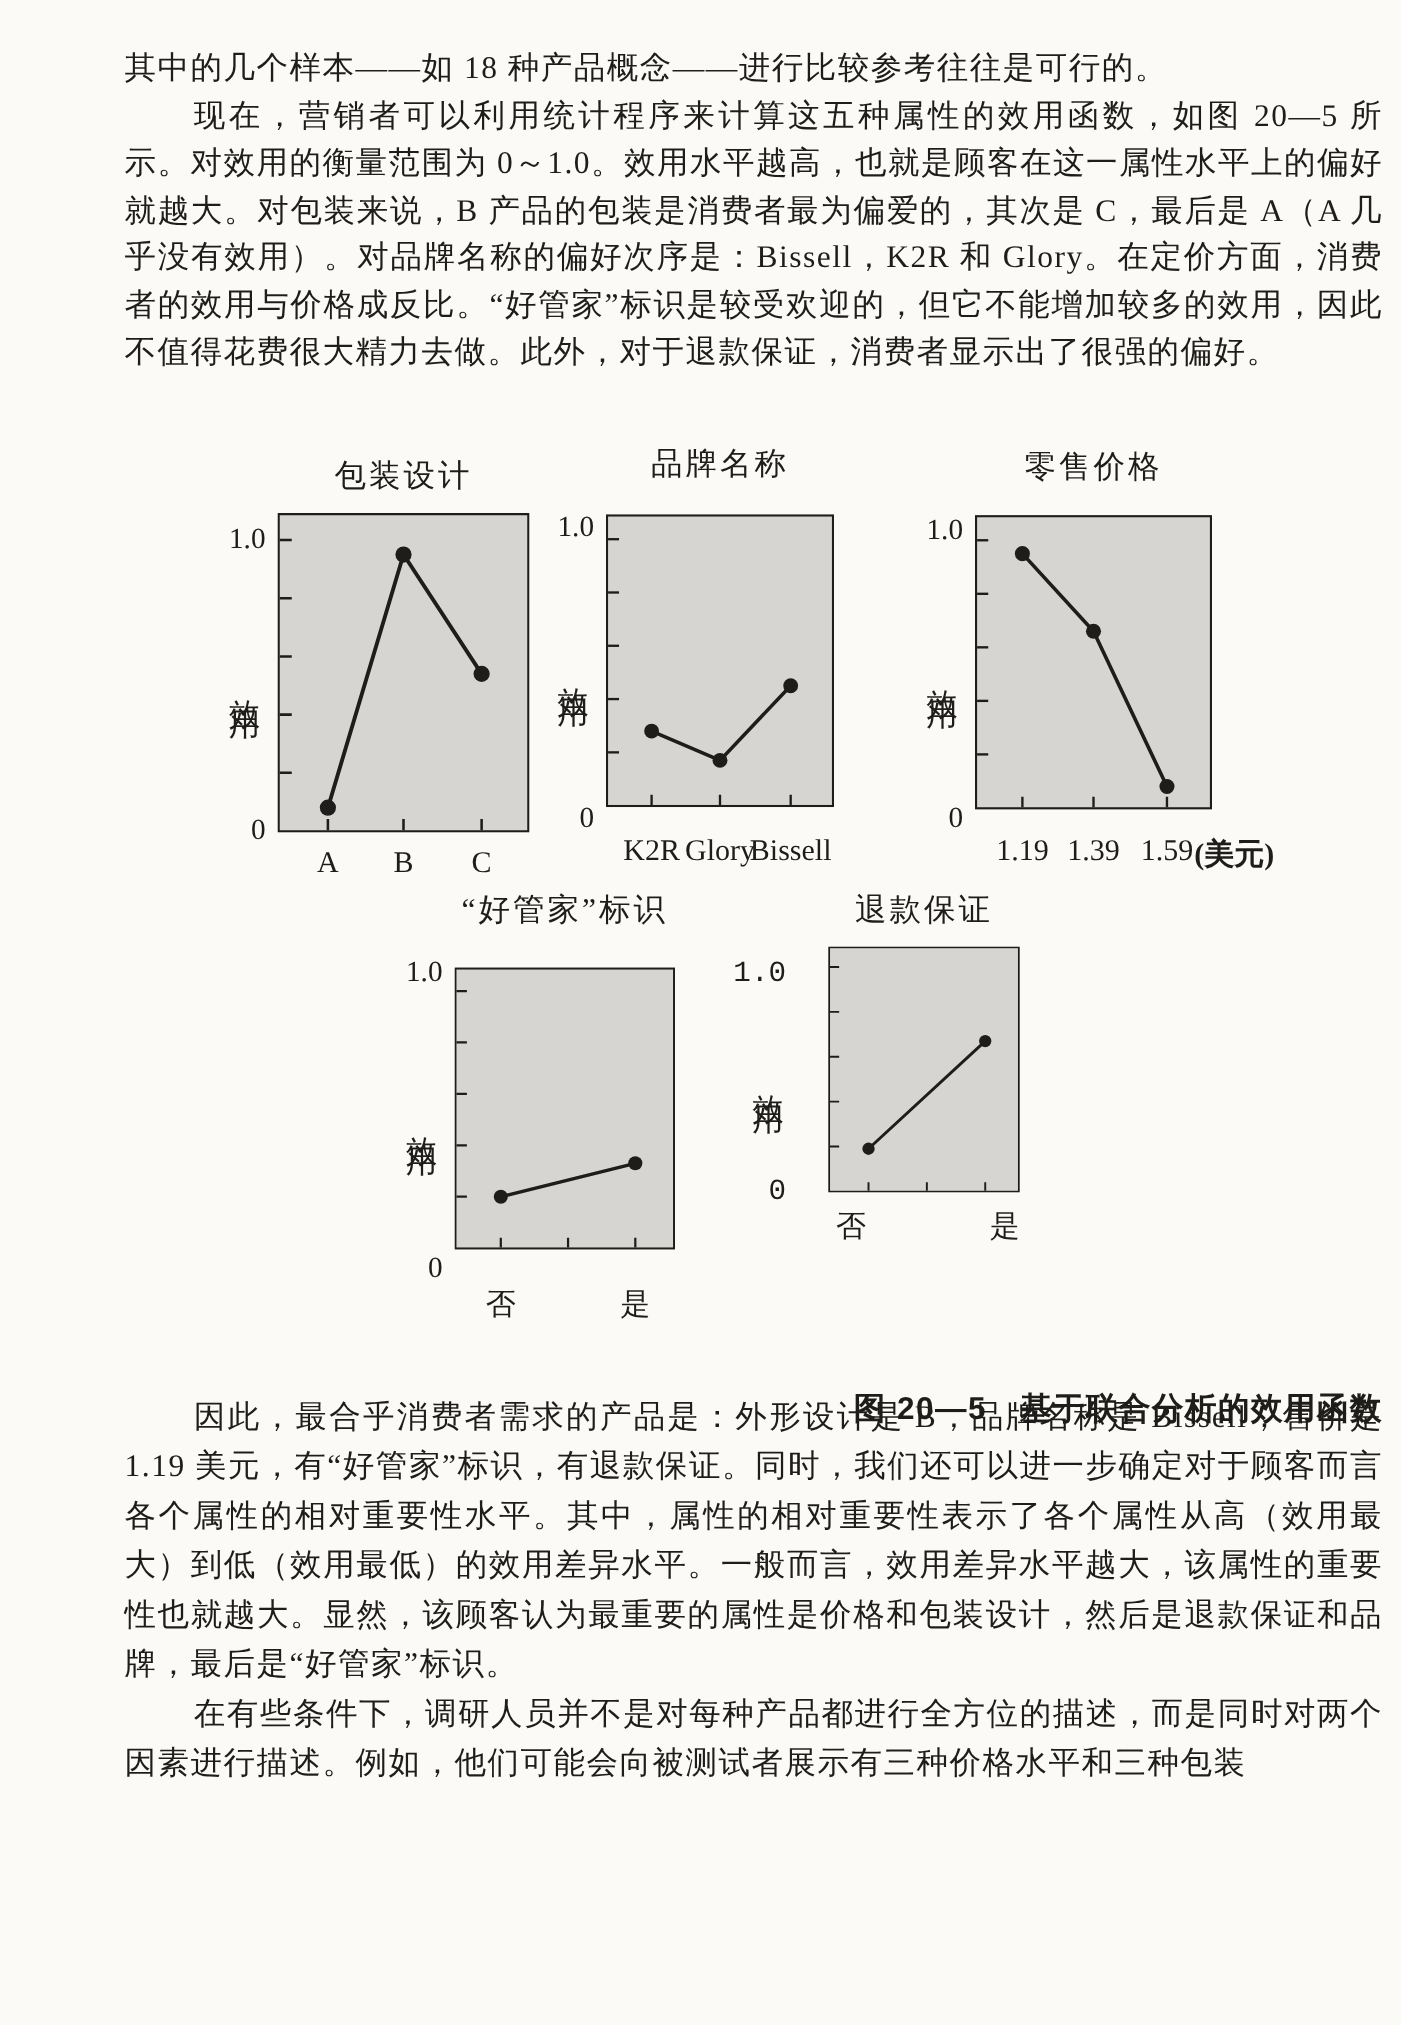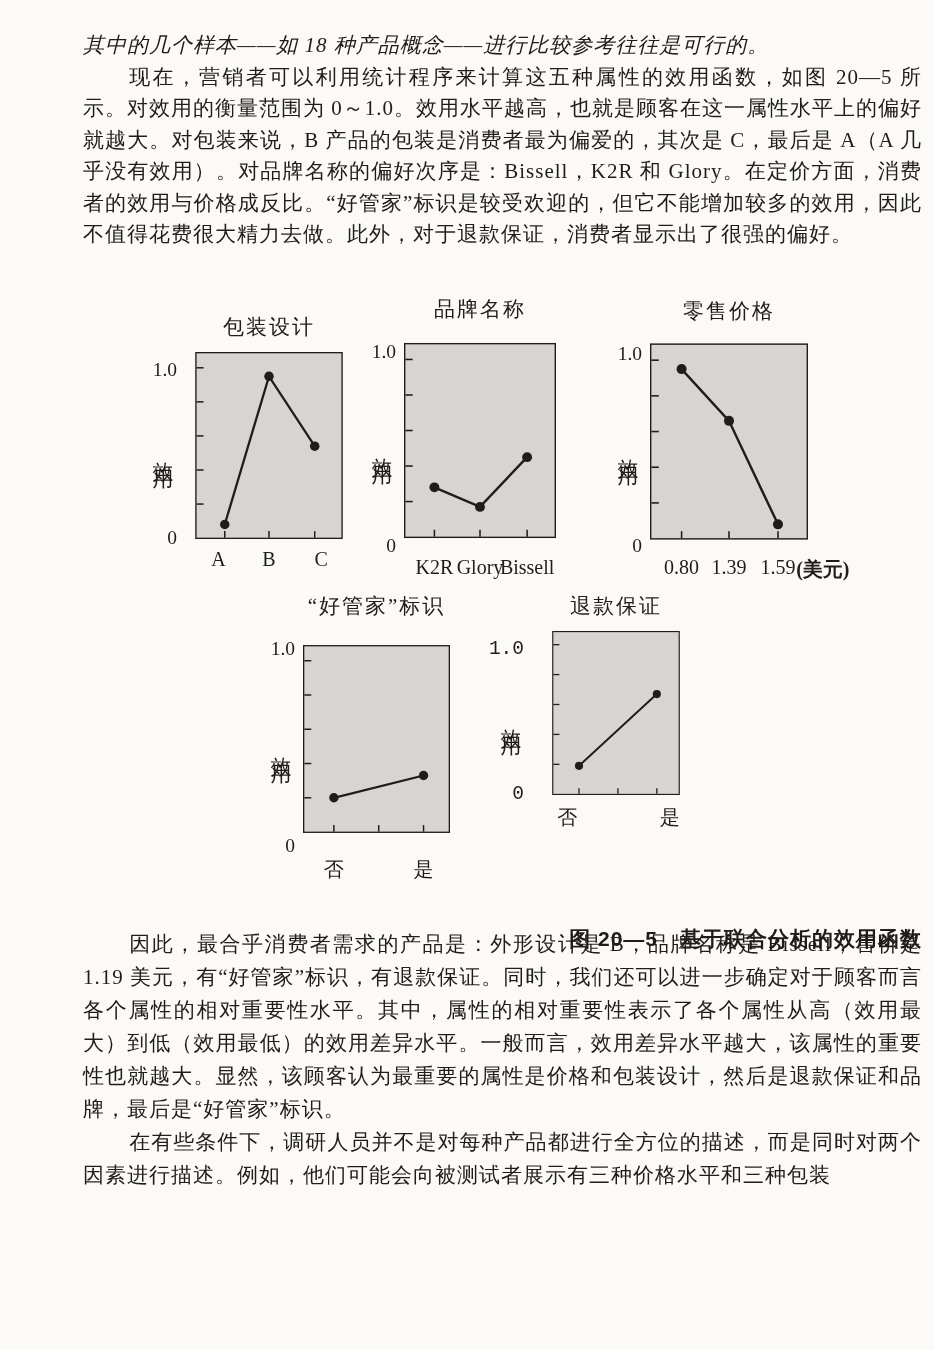--- a/index.html
+++ b/index.html
@@ -9,21 +9,21 @@
     overflow:hidden;
     font-family:"Liberation Serif","DejaVu Serif",serif;
     color:#1f1d1b;
     background:#fbfaf7;
   }
   .text-block{
     position:absolute;left:83px;width:839px;
     font-size:21px;text-align:justify;letter-spacing:1px;
   }
   .text-block p{margin:0;text-indent:2.2em;}
-  .text-block p.noindent{text-indent:0;font-style:italic;}
+  .text-block p.noindent{text-indent:0;}
   #text-top{top:30px;line-height:31.5px;}
   #text-bottom{top:928px;line-height:33px;}
 
   figure{margin:0;}
   
   .chart{position:absolute;}
   .chart .plot-svg{position:absolute;left:0;top:0;width:100%;height:100%;display:block;}
   .chart-title{
     position:absolute;bottom:calc(100% + 11px);left:50%;transform:translateX(-50%);
     white-space:nowrap;font-size:21px;letter-spacing:2px;
@@ -41,21 +41,21 @@
   }
   .xl{
     position:absolute;top:calc(100% + 9px);transform:translateX(-50%);
     white-space:nowrap;font-size:20px;
   }
   .xl.p20{left:20%;} .xl.p50{left:50%;} .xl.p81{left:81%;}
   .xl.q21{left:21%;} .xl.q82{left:82%;}
   .xl.suffix{left:92.5%;transform:none;font-weight:bold;}
 
   
-  #chart-0{left:185px;top:352px;width:168px;height:187px;}
+  #chart-0{left:185px;top:342px;width:168px;height:213px;}
   #chart-1{left:404px;top:334px;width:152px;height:213px;}
   #chart-2{left:650px;top:336px;width:158px;height:211px;}
   #chart-3{left:303px;top:631px;width:147px;height:216px;}
   #chart-4{left:532px;top:631px;width:168px;height:164px;font-family:Liberation Mono, monospace;}
 
   figcaption{
     position:absolute;left:83px;top:888px;width:839px;
     text-align:right;font-weight:bold;font-size:21px;letter-spacing:1px;
     font-family:"Liberation Sans","DejaVu Sans",sans-serif;
     margin-top:37px;
@@ -137,21 +137,21 @@
         <line x1="1.5" y1="56.39999999999998" x2="9.5" y2="56.39999999999998" stroke="#1f1d1b" stroke-width="1.7"></line>
         <line x1="1.5" y1="18" x2="9.5" y2="18" stroke="#1f1d1b" stroke-width="1.7"></line>
         <line x1="34" y1="209.5" x2="34" y2="202" stroke="#1f1d1b" stroke-width="1.7"></line>
         <line x1="85" y1="209.5" x2="85" y2="202" stroke="#1f1d1b" stroke-width="1.7"></line>
         <line x1="137.70000000000002" y1="209.5" x2="137.70000000000002" y2="202" stroke="#1f1d1b" stroke-width="1.7"></line>
         <polyline points="34,27.600000000000023 85,83.28 137.70000000000002,194.64" fill="none" stroke="#1f1d1b" stroke-width="2.6" stroke-linecap="round"></polyline>
         <circle cx="34" cy="27.600000000000023" r="5.4" fill="#1f1d1b"></circle>
         <circle cx="85" cy="83.28" r="5.4" fill="#1f1d1b"></circle>
         <circle cx="137.70000000000002" cy="194.64" r="5.4" fill="#1f1d1b"></circle>
       </svg>
-    <span class="xl p20">0.80</span>
+    <span class="xl p20">1.19</span>
     <span class="xl p50">1.39</span>
     <span class="xl p81">1.59</span>
     <span class="xl suffix">(美元)</span>
   </div>
 
   <div id="chart-3" class="chart">
     <div class="chart-title">“好管家”标识</div>
     <span class="ymax">1.0</span>
     <span class="ymin">0</span>
     <span class="ylab">效用</span>

